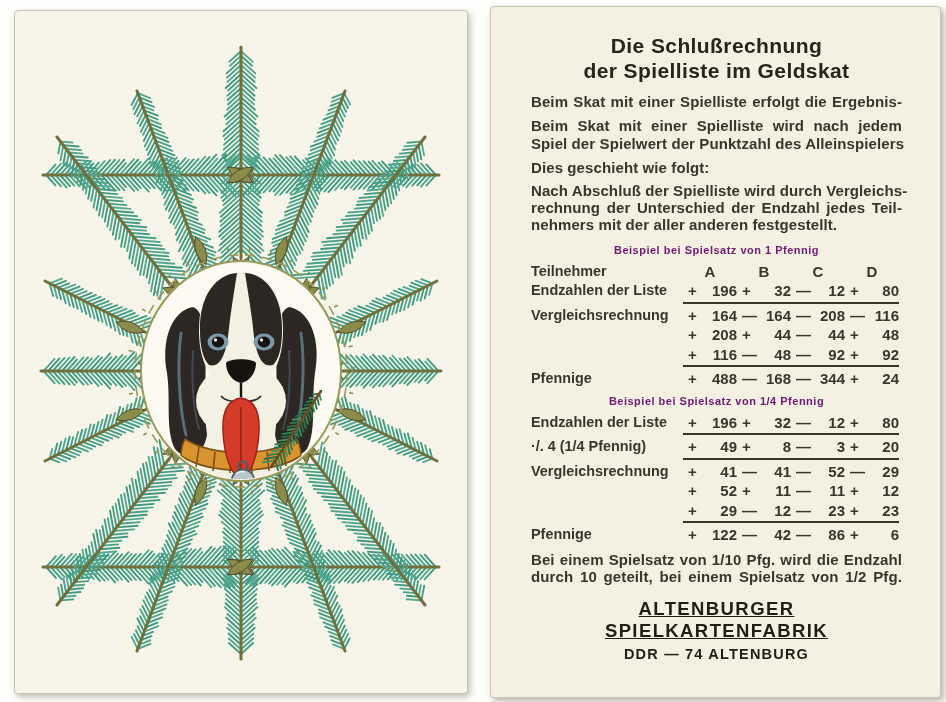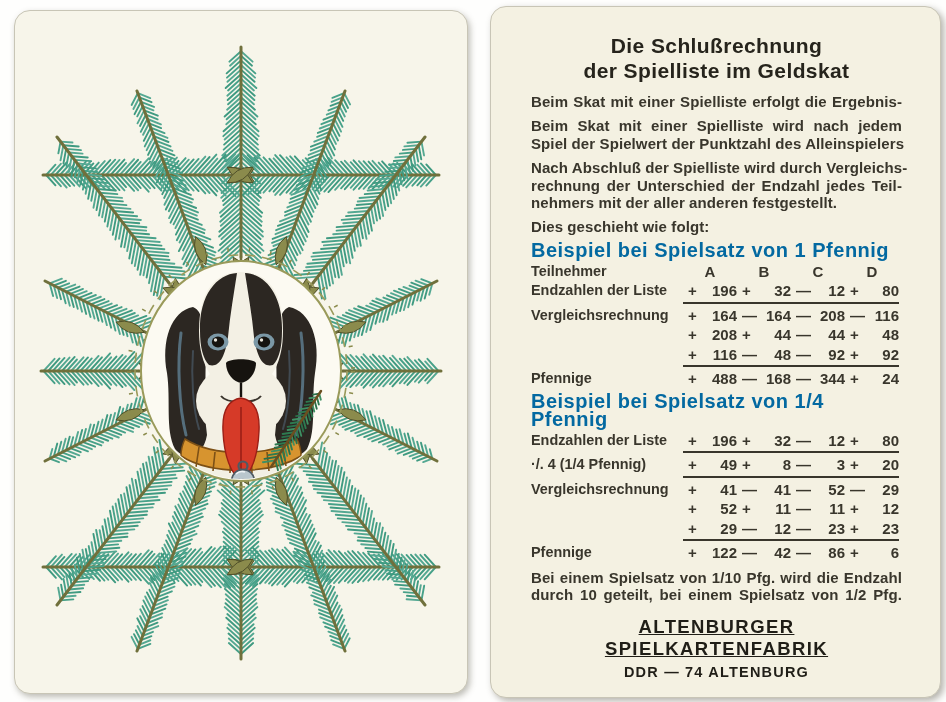--- a/index.html
+++ b/index.html
@@ -1,33 +1,33 @@
 <!DOCTYPE html>
 <html><head>
 <meta charset="utf-8">
 <style>
   html,body{margin:0;padding:0;background:#fefefd;}
   .stage{position:relative;width:946px;height:702px;background:#fefefd;overflow:hidden;
          font-family:"Liberation Sans",sans-serif;}
-  .card{position:absolute;border-radius:16px;border:1px solid #c8c5b6;overflow:hidden;}
+  .card{position:absolute;border-radius:4px;border:1px solid #c8c5b6;overflow:hidden;}
   .card-left{left:14px;top:10px;width:452px;height:682px;background:#f7f5ea;
              box-shadow:2px 3px 6px rgba(70,65,50,.35);}
   .card-right{left:490px;top:6px;width:449px;height:690px;background:#f4f1e2;
              box-shadow:3px 3px 7px rgba(70,65,50,.4);}
   .card-left svg{display:block;width:100%;height:100%;}
 
   
   .rc-inner{padding:26px 38px 18px 40px;color:#39362c;font-weight:bold;}
   .rc-title{font-size:21px;line-height:25px;text-align:center;color:#26241c;
             letter-spacing:.4px;margin-bottom:10px;}
   .para{font-size:15px;line-height:17.4px;letter-spacing:.1px;margin-bottom:7px;}
   .tline{white-space:nowrap;}
   .jl{text-align:justify;text-align-last:justify;}
   .lead{margin-bottom:5px;}
-  .sec-head{font-size:20px;line-height:18px;text-align:left;color:#0369a1;
+  .sec-head{font-size:11px;line-height:18px;text-align:center;color:#701a75;
             letter-spacing:.5px;margin:3px 0 3px 0;}
   .dtable{font-size:15px;}
   .trow{display:flex;line-height:19.5px;height:19.5px;align-items:flex-start;}
   .tlabel{width:152px;font-size:14.4px;white-space:nowrap;flex:none;}
   .tnums{display:flex;width:216px;flex:none;}
   .tcell{width:54px;flex:none;display:flex;justify-content:space-between;
          padding-left:5px;box-sizing:border-box;}
   .thead .tcell{justify-content:center;padding-left:0;}
   .tsign{flex:none;}
   .tval{flex:none;}
@@ -1603,27 +1603,27 @@
         <div>der Spielliste im Geldskat</div>
       </div>
 
       <div class="para">
           <div class="tline jl">Beim Skat mit einer Spielliste erfolgt die Ergebnis-</div>
         </div>
       <div class="para">
           <div class="tline jl">Beim Skat mit einer Spielliste wird nach jedem</div>
           <div class="tline jl">Spiel der Spielwert der Punktzahl des Alleinspielers</div>
         </div>
+      <div class="para lead">Dies geschieht wie folgt:</div>
+
       <div class="para">
           <div class="tline jl">Nach Abschluß der Spielliste wird durch Vergleichs-</div>
           <div class="tline jl">rechnung der Unterschied der Endzahl jedes Teil-</div>
           <div class="tline">nehmers mit der aller anderen festgestellt.</div>
         </div>
-
-      <div class="para lead">Dies geschieht wie folgt:</div>
 
       <div class="sec-head">Beispiel bei Spielsatz von 1 Pfennig</div>
       <div class="dtable">
           <div class="trow thead">
             <span class="tlabel">Teilnehmer</span>
             <span class="tnums">
               <span class="tcell">A</span>
               <span class="tcell">B</span>
               <span class="tcell">C</span>
               <span class="tcell">D</span>

